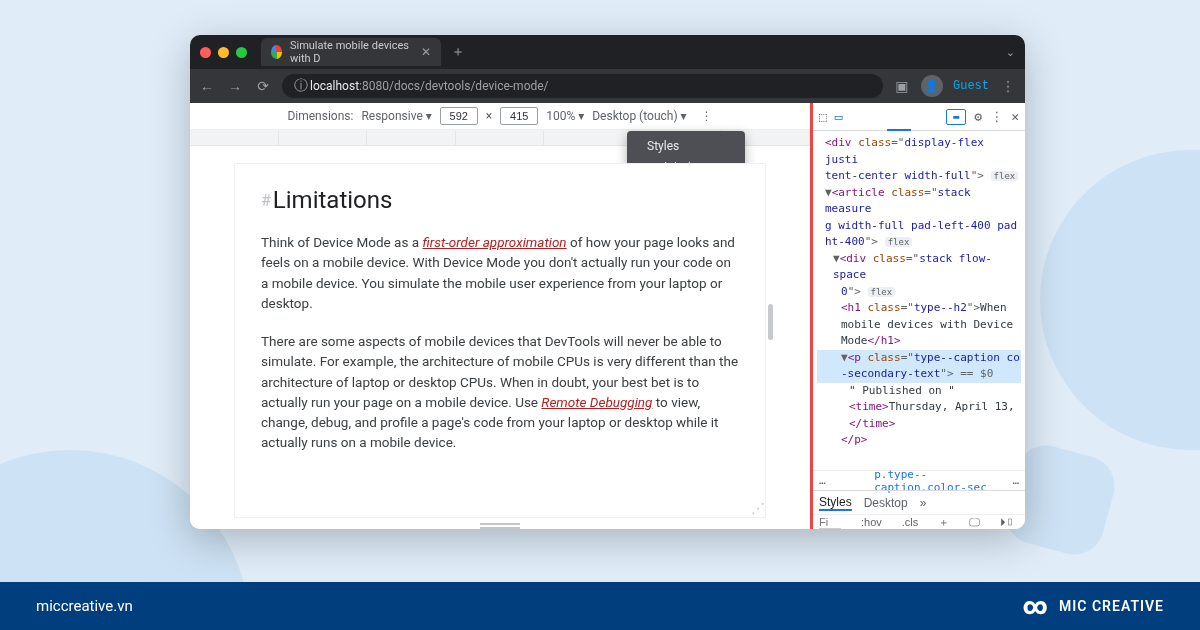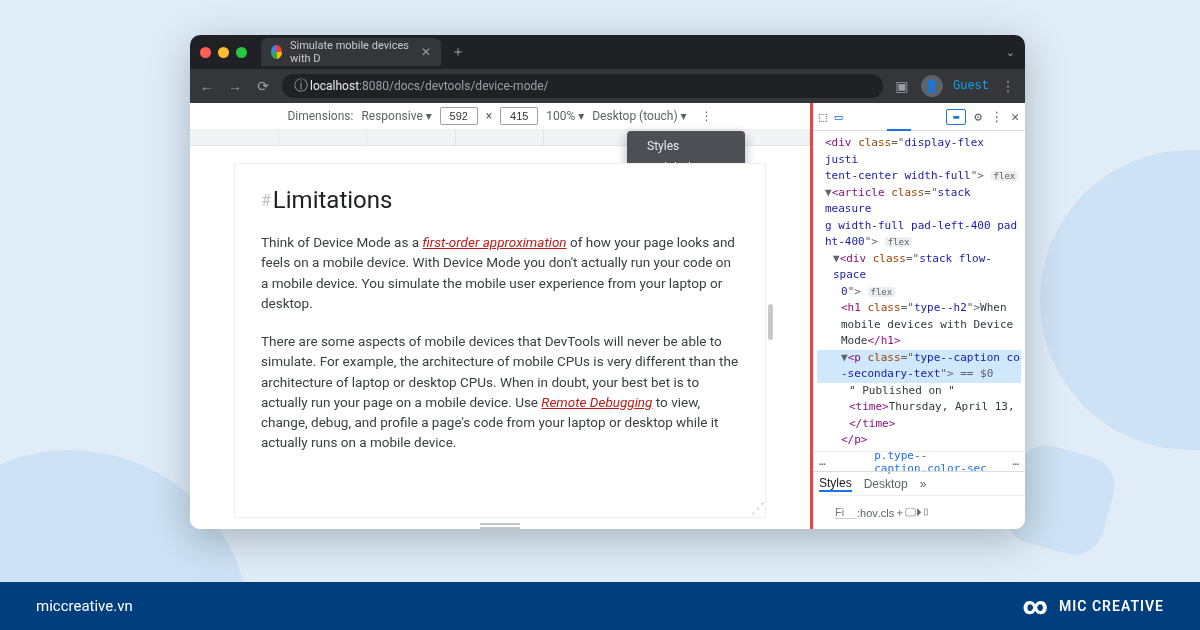--- a/index.html
+++ b/index.html
@@ -108,21 +108,21 @@
 .dt-body .t-attr { color: #994500; }
 .dt-body .t-val { color: #1a1aa6; }
 .dt-body .badge { background:#eceef1;color:#5f6368;border-radius:3px;padding:0 3px;font-size:9px;}
 .dt-body .text { color: #303942; }
 .dt-body .hl { background:#cfe8fc; }
 .dt-body .i1 { padding-left: 8px;} .dt-body .i2{padding-left:16px;} .dt-body .i3{padding-left:24px;} .dt-body .i4{padding-left:32px;}
 .dt-crumb { height: 20px; border-top:1px solid #eee; display:flex;align-items:center;padding:0 6px;color:#5f6368;font-size:11px;}
 .dt-crumb .sel { color:#1a73e8;margin-left:42px; }
 .dt-tabs { height: 24px; border-top:1px solid #dadce0; display:flex;align-items:center;padding:0 6px;gap:12px;font-family:-apple-system,sans-serif;font-size:12px;color:#5f6368;}
 .dt-tabs .active { color:#202124; border-bottom:2px solid #1a73e8; padding-bottom:0;}
-.dt-filter { height: 34px; border-top:1px solid #eee; display:flex;align-items:center;padding:0 6px;gap:0;font-family:-apple-system,sans-serif;font-size:11px;color:#5f6368;margin-left:16px;}
+.dt-filter { height: 15px; border-top:1px solid #eee; display:flex;align-items:center;padding:0 6px;gap:20px;font-family:-apple-system,sans-serif;font-size:11px;color:#5f6368;}
 .dt-filter input { width: 22px; border:none; border-bottom:1px solid #ccc; font-size:11px;}
 .footer {
   position: absolute; bottom: 0; left: 0; right: 0; height: 48px;
   background: #003e7e; display: flex; align-items: center; padding: 0 36px;
   color: #fff; font-size: 15px; justify-content: space-between;
 }
 .footer .brand { display:flex; align-items:center; gap:10px; font-weight:600; letter-spacing:1px; font-size:14px;}
 .footer .logo { font-size: 24px; font-weight:900;}
 </style>
 </head>

